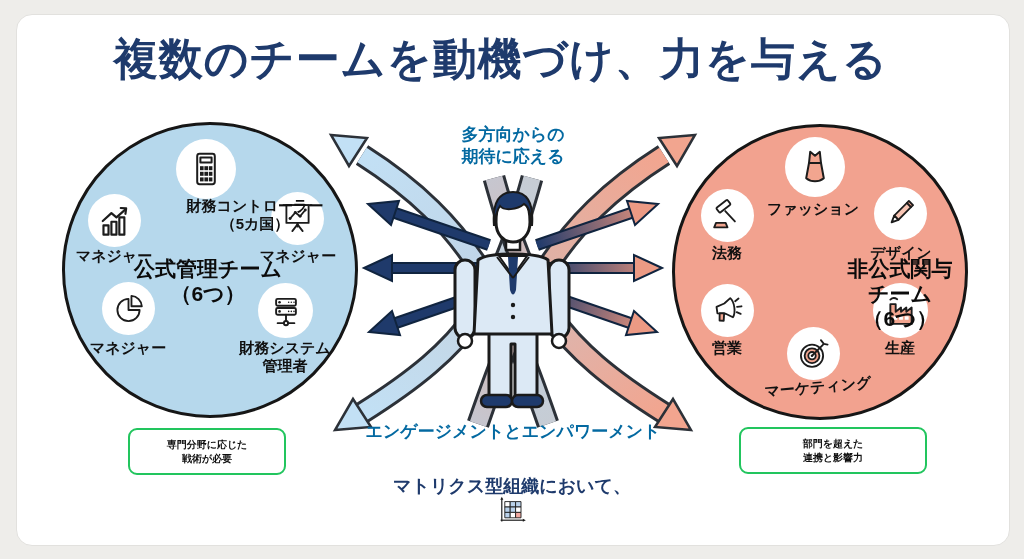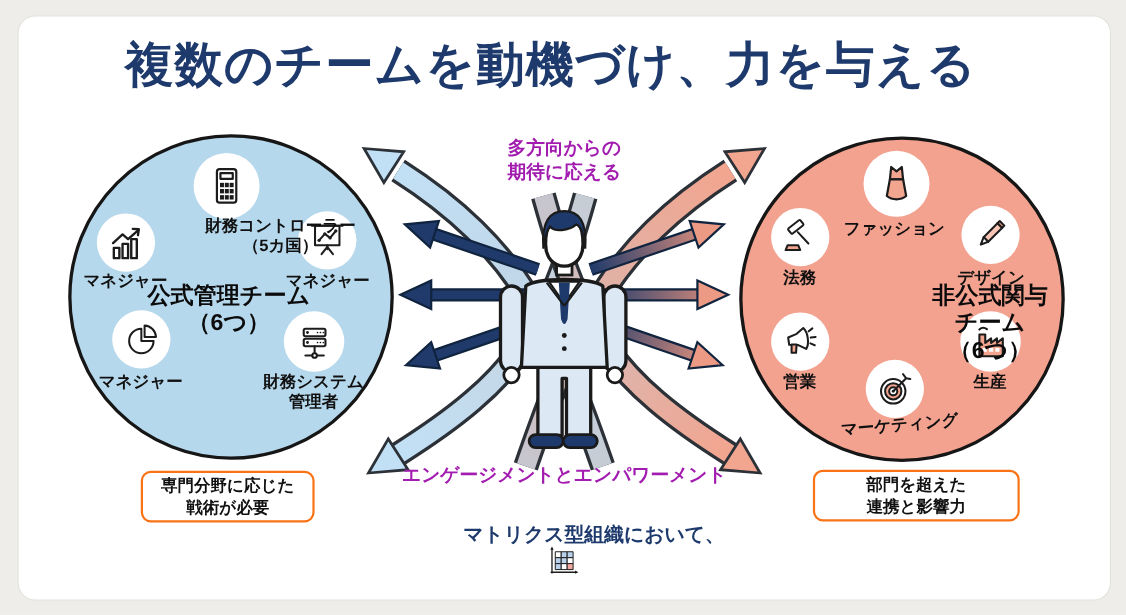--- a/index.html
+++ b/index.html
@@ -28,30 +28,30 @@
     position:absolute;transform:translateX(-50%);z-index:3;
     font-size:15px;font-weight:700;color:#101010;text-align:center;
     line-height:1.22;white-space:pre-line;
   }
   .circle-title{
     position:absolute;transform:translateX(-50%);z-index:3;
     font-size:21px;font-weight:800;color:#0b0b0b;text-align:center;line-height:1.2;white-space:pre-line;
   }
   .caption{
     position:absolute;transform:translateX(-50%);z-index:3;
-    font-size:17px;font-weight:700;color:#a21caf;text-align:center;line-height:1.3;white-space:pre-line;font-family:Liberation Serif, serif;
+    font-size:17px;font-weight:700;color:#0369a1;text-align:center;line-height:1.3;white-space:pre-line;font-family:Liberation Serif, serif;
   }
   .note-box{
-    position:absolute;background:#fff;border:2px solid #f97316;border-radius:9px;z-index:3;
+    position:absolute;background:#fff;border:2px solid #22c55e;border-radius:9px;z-index:3;
     display:flex;align-items:center;justify-content:center;text-align:center;
-    font-size:15px;font-weight:700;color:#101010;line-height:1.32;white-space:pre-line;box-sizing:border-box;
+    font-size:10px;font-weight:700;color:#101010;line-height:1.32;white-space:pre-line;box-sizing:border-box;
   }
   .footer-line1{
     position:absolute;left:50%;top:474px;transform:translateX(-50%);z-index:3;
-    font-size:18px;font-weight:800;color:#1e3a6c;white-space:nowrap;margin-left:28px;
+    font-size:18px;font-weight:800;color:#1e3a6c;white-space:nowrap;
   }
   .footer-line2{
     position:absolute;left:50%;top:495px;transform:translateX(-50%);z-index:3;
     display:flex;align-items:center;gap:8px;
   }
   .footer-line2 .txt{font-size:19px;font-weight:800;color:#1e3a6c;white-space:nowrap;}
   svg.overlay{position:absolute;left:0;top:0;z-index:2;pointer-events:none;}
 </style>
 </head>
 <body>

